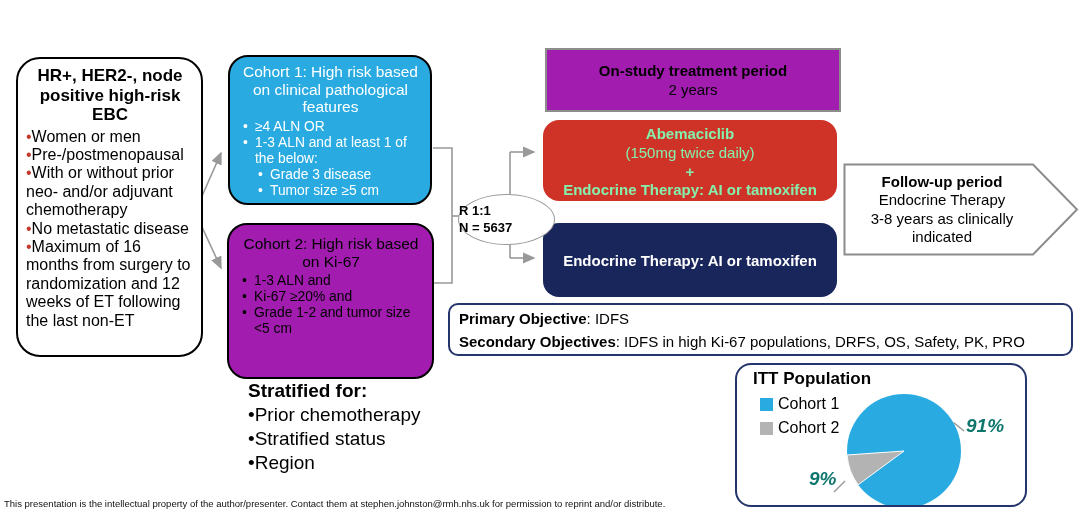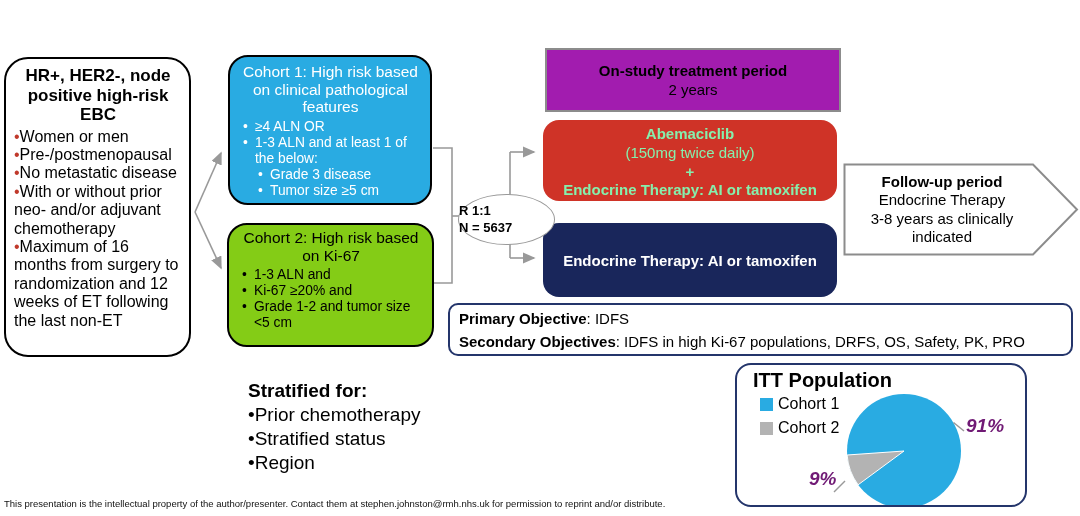--- a/index.html
+++ b/index.html
@@ -4,30 +4,30 @@
 <style>
   html,body{margin:0;padding:0;background:#fff;}
   .slide{position:relative;width:1080px;height:516px;background:#fff;overflow:hidden;
          font-family:"Liberation Sans", sans-serif;color:#000;}
   .abs{position:absolute;box-sizing:border-box;}
 
   
   #connectors{left:0;top:0;z-index:1;}
 
   
-  .elig{left:4px;top:57px;width:187px;height:300px;border:2.5px solid #000;border-radius:24px;
+  .elig{left:16px;top:57px;width:187px;height:300px;border:2.5px solid #000;border-radius:24px;
         background:#fff;padding:7px 7px 4px 8px;z-index:2;}
   .elig-title{font-size:17px;font-weight:bold;text-align:center;line-height:1.15;margin-bottom:3px;}
   .elig-li{font-size:16px;line-height:1.15;}
   .elig-li::before{content:"\2022 ";color:#C0392B;}
 
   
   .cohort{z-index:2;border:2.5px solid #000;border-radius:20px;padding:6px 8px 4px 9px;}
   .cohort1{left:228px;top:55px;width:204px;height:150px;background:#29ABE2;color:#fff;}
-  .cohort2{left:227px;top:223px;width:207px;height:124px;background:#84cc16;color:#000;padding-top:4px;}
+  .cohort2{left:227px;top:223px;width:207px;height:156px;background:#a21caf;color:#000;padding-top:10px;}
   .cohort-title{font-size:15.5px;text-align:center;line-height:1.13;margin-bottom:3px;}
   .cohort-title .b{font-weight:normal;}
   .c-li{position:relative;font-size:13.8px;line-height:1.17;padding-left:16px;}
   .c-li::before{content:"\2022";position:absolute;left:4px;}
   .c-li2{position:relative;font-size:13.8px;line-height:1.17;padding-left:31px;}
   .c-li2::before{content:"\2022";position:absolute;left:19px;}
 
   
   .strat{left:248px;top:379px;width:210px;z-index:2;font-size:19px;line-height:1.27;}
   .strat-title{font-weight:bold;}
@@ -59,24 +59,24 @@
   .fup-text .t{font-weight:bold;}
 
   
   .obj{left:448px;top:303px;width:625px;height:53px;background:#fff;border:2.5px solid #24356B;
        border-radius:10px;z-index:2;padding:3px 9px;font-size:15px;line-height:1.5;}
   .obj .b{font-weight:bold;}
 
   
   .itt{left:735px;top:363px;width:292px;height:144px;background:#fff;border:2.5px solid #24356B;
        border-radius:16px;z-index:2;overflow:hidden;}
-  .itt-title{position:absolute;left:16px;top:4px;font-size:20px;font-weight:bold;}
+  .itt-title{position:absolute;left:16px;top:4px;font-size:17px;font-weight:bold;}
   .legend-row{position:absolute;left:23px;display:flex;align-items:center;font-size:16px;}
   .swatch{width:13px;height:13px;margin-right:5px;flex:0 0 auto;}
-  .pct{position:absolute;font-size:19px;font-weight:bold;font-style:italic;color:#701a75;}
+  .pct{position:absolute;font-size:19px;font-weight:bold;font-style:italic;color:#0f766e;}
 
   
   .footer{left:4px;top:498px;width:760px;font-size:9.5px;color:#111;z-index:2;}
 </style>
 </head>
 <body>
 
 <div class="slide">
 
   <svg id="connectors" class="abs" width="1080" height="516" viewBox="0 0 1080 516">
@@ -93,22 +93,22 @@
       <path d="M510,152 V258"></path>
       <path d="M510,152 H534" marker-end="url(#arrow)"></path>
       <path d="M510,258 H534" marker-end="url(#arrow)"></path>
     </g>
   </svg>
 
   <div class="abs elig">
     <div class="elig-title">HR+, HER2-, node positive high-risk EBC</div>
     <div class="elig-li">Women or men</div>
     <div class="elig-li">Pre-/postmenopausal</div>
+    <div class="elig-li">With or without prior neo- and/or adjuvant chemotherapy</div>
     <div class="elig-li">No metastatic disease</div>
-    <div class="elig-li">With or without prior neo- and/or adjuvant chemotherapy</div>
     <div class="elig-li">Maximum of 16 months from surgery to randomization and 12 weeks of ET following the last non-ET</div>
   </div>
 
   <div class="abs cohort cohort1">
     <div class="cohort-title">
       <span class="b">Cohort 1: High risk</span>
       <span>based on</span>
       <span class="b">clinical pathological features</span>
     </div>
     <div class="c-li">≥4 ALN OR</div>

